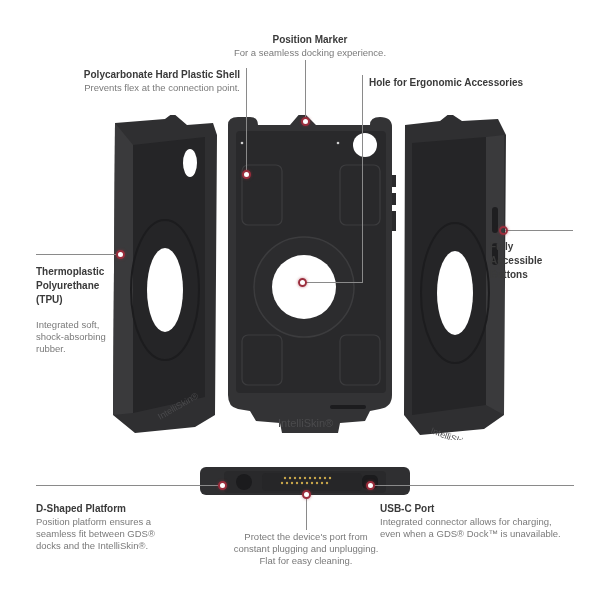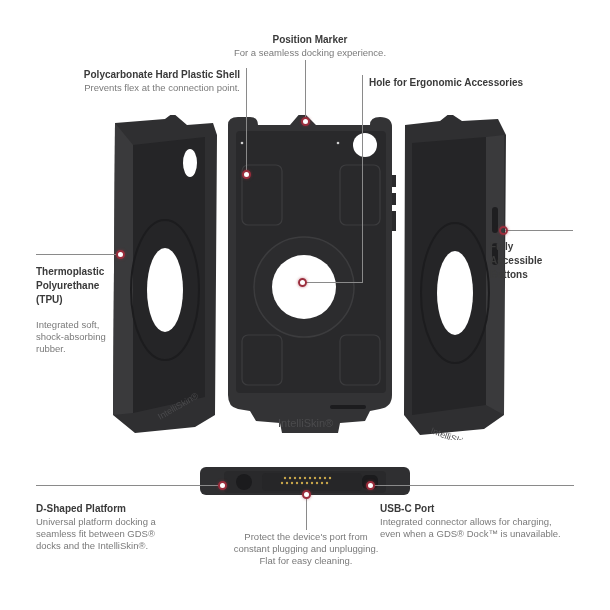--- a/index.html
+++ b/index.html
@@ -135,21 +135,21 @@
 </div>
 
 <div class="abs" style="left:490px;top:240px;width:82px;text-align:left">
   <div class="title">Fully</div>
   <div class="title">Accessible</div>
   <div class="title">Buttons</div>
 </div>
 
 <div class="abs" style="left:36px;top:502px;width:180px">
   <div class="title">D-Shaped Platform</div>
-  <div class="desc">Universal platform docking a</div>
+  <div class="desc">Position platform ensures a</div>
   <div class="desc">seamless fit between GDS®</div>
   <div class="desc">docks and the IntelliSkin®.</div>
 </div>
 
 <div class="abs" style="left:206px;top:531px;width:200px;text-align:center">
   <div class="desc">Protect the device's port from</div>
   <div class="desc">constant plugging and unplugging.</div>
   <div class="desc">Flat for easy cleaning.</div>
 </div>
 

